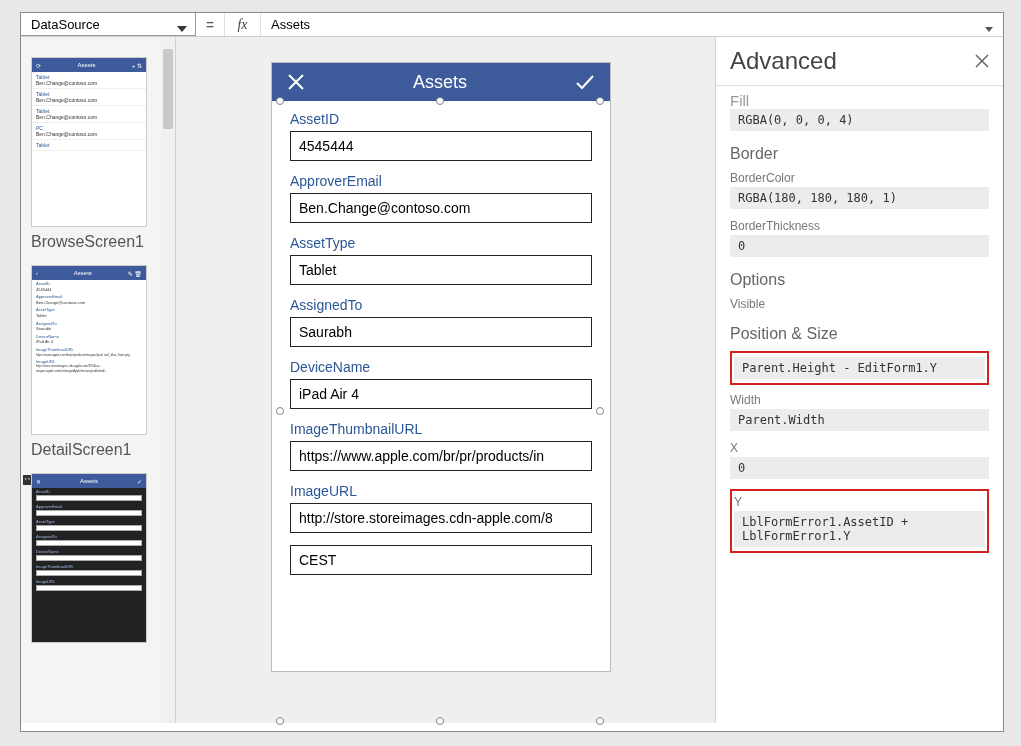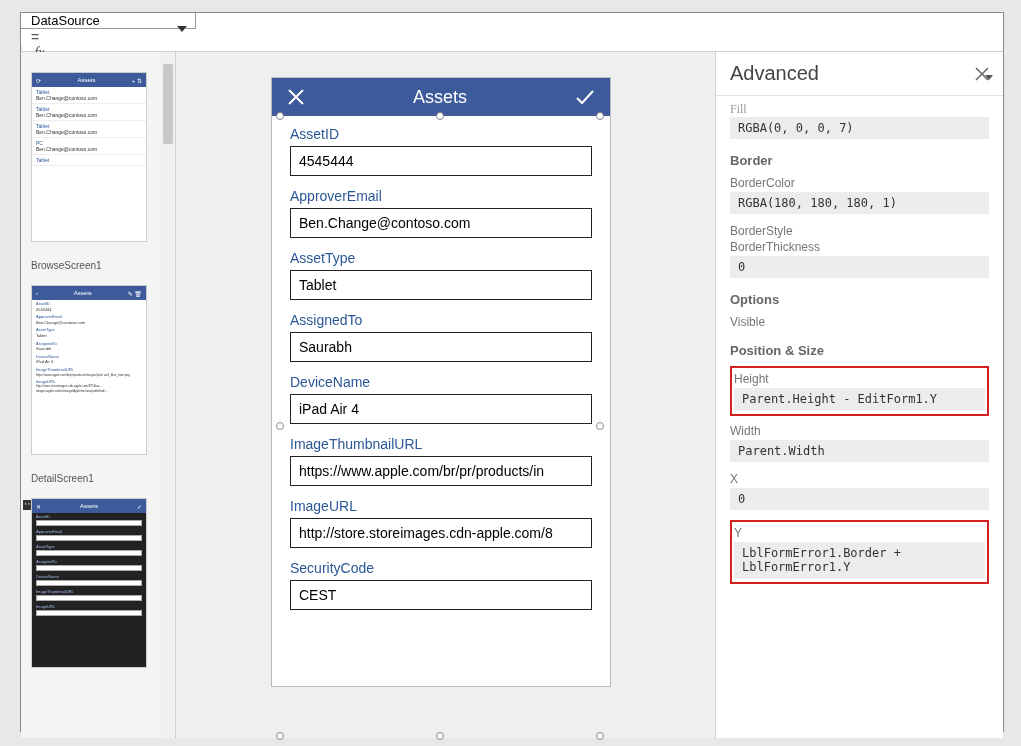--- a/index.html
+++ b/index.html
@@ -1,41 +1,41 @@
 <!DOCTYPE html>
 <html><head>
 <meta charset="utf-8">
 <style>
 * { box-sizing: border-box; margin: 0; padding: 0; }
 body { font-family: "Segoe UI", Arial, sans-serif; background: #e8e8e8; width: 1021px; height: 746px; overflow: hidden; }
 
 .app-frame { position: absolute; left: 20px; top: 12px; width: 984px; height: 720px; background: #fff; border: 1px solid #888; }
 
 
-.formula-bar { display: flex; align-items: stretch; height: 39px; border-bottom: 1px solid #d0d0d0; flex-direction: column; }
+.formula-bar { display: flex; align-items: stretch; height: 24px; border-bottom: 1px solid #d0d0d0; }
 .prop-select { width: 175px; border: 1px solid #999; border-top: none; border-left: none; display: flex; align-items: center; padding: 0 10px; font-size: 13px; background: #fff; position: relative; }
 .prop-select::after { content: ""; position: absolute; right: 8px; top: 13px; border-left: 5px solid transparent; border-right: 5px solid transparent; border-top: 6px solid #333; }
 .equals { width: 28px; display: flex; align-items: center; justify-content: center; font-size: 14px; color: #555; }
 .fx { width: 36px; display: flex; align-items: center; justify-content: center; font-style: italic; font-size: 14px; font-family: Georgia, serif; color: #444; border-left: 1px solid #e0e0e0; }
 .formula-input { flex: 1; display: flex; align-items: center; padding: 0 10px; font-size: 13px; border-left: 1px solid #e0e0e0; position: relative; }
 .formula-input::after { content: ""; position: absolute; right: 10px; top: 14px; border-left: 4px solid transparent; border-right: 4px solid transparent; border-top: 5px solid #555; }
 
 
 .main { display: flex; height: calc(100% - 32px); }
 
 
 .thumbs { width: 155px; background: #f4f4f4; border-right: 1px solid #d0d0d0; position: relative; padding-top: 20px; overflow: hidden; }
 .thumbs-scroll { position: absolute; right: 0; top: 0; bottom: 0; width: 14px; background: #f0f0f0; }
 .thumbs-scroll-thumb { position: absolute; left: 2px; right: 2px; top: 12px; height: 80px; background: #c8c8c8; border-radius: 2px; }
 .thumb-block { margin: 0 16px 14px 10px; }
 .thumb-card { background: #fff; border: 1px solid #ccc; height: 170px; width: 116px; position: relative; overflow: hidden; }
 .thumb-card.selected { background: #222; }
 .thumb-header { height: 14px; background: #3d5a9b; color: #fff; font-size: 6px; display: flex; align-items: center; justify-content: center; }
 .thumb-header.withicons { justify-content: space-between; padding: 0 4px; }
-.thumb-label { font-size: 10px; color: #555; margin-top: 18px; }
+.thumb-label { font-size: 16px; color: #555; margin-top: 6px; }
 .thumb-row { font-size: 5px; color: #333; padding: 2px 4px; border-bottom: 1px solid #eee; line-height: 1.2; }
 .thumb-row b { color: #2b5797; font-weight: 400; }
 .thumb-detail-row { font-size: 4px; padding: 1px 4px; color: #2b5797; line-height: 1.4; }
 .thumb-detail-val { color: #333; }
 .thumb-edit-row { font-size: 4px; padding: 1px 4px; color: #9fb8e8; }
 .thumb-edit-input { border: 1px solid #aaa; height: 6px; margin: 0 4px 2px 4px; background: #fff; }
 .sel-dots { position: absolute; left: -8px; top: 2px; font-size: 10px; color: #fff; background: #333; width: 12px; height: 10px; line-height: 8px; text-align: center; }
 
 
 .canvas-area { flex: 1; background: #efefef; position: relative; }
@@ -46,28 +46,28 @@
 .form-field { margin-bottom: 12px; }
 .field-label { color: #2b5797; font-size: 14px; margin-bottom: 4px; }
 .field-input { width: 100%; height: 30px; border: 1.5px solid #222; padding: 0 8px; font-size: 14px; background: #fff; }
 
 
 .sel-box { position: absolute; left: 103px; top: 63px; width: 322px; height: 622px; border: 1px dashed rgba(0,0,0,0); pointer-events: none; }
 .handle { position: absolute; width: 8px; height: 8px; background: #fff; border: 1px solid #888; border-radius: 50%; }
 
 
 .props { width: 288px; background: #fff; border-left: 1px solid #d0d0d0; display: flex; flex-direction: column; }
-.props-header { display: flex; align-items: center; justify-content: space-between; padding: 10px 14px; border-bottom: 1px solid #e0e0e0; font-size: 20px; color: #444; }
+.props-header { display: flex; align-items: center; justify-content: space-between; padding: 10px 14px; border-bottom: 1px solid #e0e0e0; font-size: 24px; color: #444; }
 .props-close svg { display: block; }
 .props-body { flex: 1; overflow-y: auto; padding: 6px 14px 14px 14px; }
 .props-body::-webkit-scrollbar{width:12px}
 .props-body::-webkit-scrollbar-thumb{background:#c8c8c8}
-.tiny-label { font-size: 12px; color: #999; font-family: Liberation Serif, serif; }
+.tiny-label { font-size: 15px; color: #999; }
 .prop-value { background: #ececec; padding: 4px 8px; font-family: Consolas, monospace; font-size: 12px; color: #333; margin-bottom: 10px; }
-.section-head { font-size: 13px; font-weight: 700; color: #666; margin: 14px 0 8px 0; }
+.section-head { font-size: 16px; font-weight: 400; color: #666; margin: 14px 0 8px 0; }
 .prop-label { font-size: 12px; color: #777; margin-bottom: 2px; }
 .red-box { border: 2px solid #d02020; padding: 4px 2px; margin-bottom: 8px; }
 </style>
 </head>
 <body>
 
 <div class="app-frame">
 
   <div class="formula-bar">
     <div class="prop-select">
@@ -185,21 +185,20 @@
           </div>
           <div class="form-field">
             <div class="field-label">ImageThumbnailURL</div>
             <input class="field-input" value="https://www.apple.com/br/pr/products/in" style="">
           </div>
           <div class="form-field">
             <div class="field-label">ImageURL</div>
             <input class="field-input" value="http://store.storeimages.cdn-apple.com/8" style="">
           </div>
           <div class="form-field">
-            <div class="field-label">SecurityCode</div>
             <input class="field-input" value="CEST" style="">
           </div>
         </div>
       </div>
 
       <div class="sel-box">
         <div class="handle" style="left:-4px;top:-4px"></div>
         <div class="handle" style="left:50%;top:-4px;margin-left:-4px"></div>
         <div class="handle" style="right:-4px;top:-4px"></div>
         <div class="handle" style="left:-4px;top:50%;margin-top:-4px"></div>
@@ -214,45 +213,43 @@
       <div class="props-header">
         <span>Advanced</span>
         <span class="props-close">
           <svg width="14" height="14" viewBox="0 0 14 14">
               <path d="M1 1 L13 13 M13 1 L1 13" stroke="#666" stroke-width="1.5"></path>
             </svg>
         </span>
       </div>
       <div class="props-body">
         <div class="tiny-label">Fill</div>
-        <div class="prop-value">RGBA(0, 0, 0, 7)</div>
+        <div class="prop-value">RGBA(0, 0, 0, 4)</div>
 
         <div class="section-head">Border</div>
         <div class="prop-label">BorderColor</div>
         <div class="prop-value">RGBA(180, 180, 180, 1)</div>
-        <div class="prop-label">BorderStyle</div>
         <div class="prop-label">BorderThickness</div>
         <div class="prop-value">0</div>
 
         <div class="section-head">Options</div>
         <div class="prop-label">Visible</div>
 
         <div class="section-head">Position &amp; Size</div>
 
         <div class="red-box">
-          <div class="prop-label">Height</div>
           <div class="prop-value" style="margin-bottom:0">Parent.Height - EditForm1.Y</div>
         </div>
 
         <div class="prop-label">Width</div>
         <div class="prop-value">Parent.Width</div>
         <div class="prop-label">X</div>
         <div class="prop-value">0</div>
 
         <div class="red-box">
           <div class="prop-label">Y</div>
-          <div class="prop-value" style="margin-bottom:0">LblFormError1.Border + LblFormError1.Y</div>
+          <div class="prop-value" style="margin-bottom:0">LblFormError1.AssetID + LblFormError1.Y</div>
         </div>
       </div>
     </div>
 
   </div>
 </div>
 
 </body></html>

